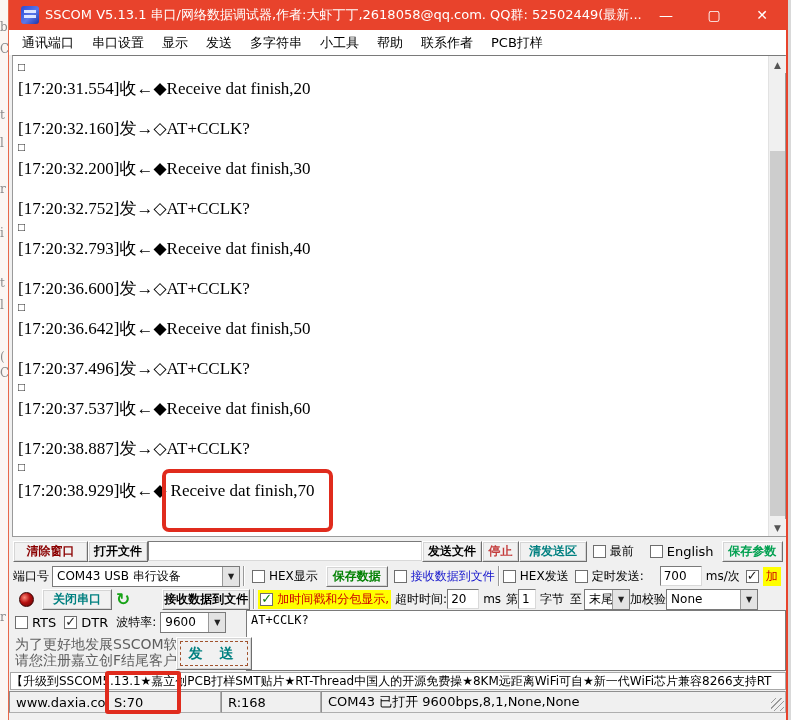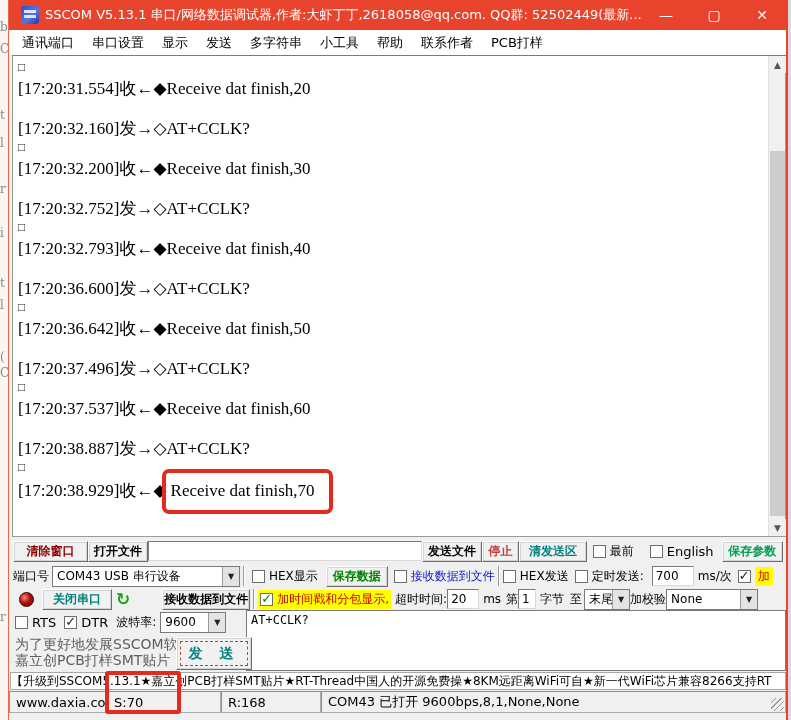--- a/index.html
+++ b/index.html
@@ -28,21 +28,21 @@
 
   
   .logarea { position:absolute; left:3px; top:55px; width:774px; height:482px; background:#fff;
              border:1px solid #9a9a9a; border-top-color:#7a7a7a; }
   .logtext { position:absolute; left:5px; top:3px; right:20px; bottom:0; overflow:hidden;
              font-family:"Liberation Serif","DejaVu Serif",serif; font-size:17px; color:#000; }
   .log-line { height:21px; line-height:21px; white-space:nowrap; }
   .log-line.t-mark { height:19px; line-height:17px; font-size:12px; color:#222; }
   .log-line.t-blank { height:19px; }
   .log-line.boxed .lm { display:inline-block; border:4px solid #e02b1d; border-radius:7px;
-                        padding:7px 14px 9px 5px; margin:-9px -14px -9px -5px; position:relative; z-index:5;text-align:center; }
+                        padding:7px 14px 27px 5px; margin:-9px -14px -9px -5px; position:relative; z-index:5;text-align:center; }
 
   
   .vscroll { position:absolute; right:0; top:0; width:17px; height:480px; background:#f0f0f0; border-left:1px solid #e2e2e2; }
   .sb-btn { position:absolute; left:0; width:17px; height:17px; display:flex; align-items:center; justify-content:center;
             color:#555; font-size:9px; background:#f0f0f0; }
   .sb-up { top:0; } .sb-down { bottom:0; }
   .sb-thumb { position:absolute; left:1px; top:95px; width:15px; height:365px; background:#cdcdcd; }
 
   
   .panel { position:absolute; left:0; top:537px; width:777px; height:153px; background:#f0f0f0; font-size:12px; }
@@ -212,21 +212,21 @@
           </span>
         <div class="vsep"></div>
         <span class="cb">
             <span class="box"></span>
             <span class="lbl">HEX发送</span>
           </span>
         <span class="cb" style="margin-left:6px">
             <span class="box"></span>
             <span class="lbl">定时发送:</span>
           </span>
-        <input class="inp" style="width: 42px; margin-left: 8px;" value="700">
+        <input class="inp" style="width: 42px; margin-left: 16px;" value="700">
         <span class="lbl" style="margin-left:4px">ms/次</span>
         <span class="cb checked" style="margin-left:6px">
             <span class="box"></span>
             <span class="ylw">加</span>
           </span>
       </div>
 
       <div class="prow" style="top:51px; width:770px;align-items:center;">
         <div class="port-led" style="margin-left:6px"></div>
         <div class="b3 teal" style="width:70px; margin-left:8px">关闭串口</div>
@@ -268,21 +268,21 @@
         <div class="dd" style="width:66px; margin-left:4px">
           <span class="val">9600</span>
           <span class="dbtn">▼</span>
         </div>
       </div>
 
       <div class="send-area">AT+CCLK?</div>
 
       <div class="promo">
         <div>为了更好地发展SSCOM软件</div>
-        <div>嘉立创PCB打样SMT贴片</div>
+        <div>请您注册嘉立创F结尾客户</div>
       </div>
       <div class="send-btn">
         <div class="b3 teal">发 送</div>
       </div>
 
       <div class="adbar">【升级到SSCOM5.13.1★嘉立创PCB打样SMT贴片★RT-Thread中国人的开源免费操★8KM远距离WiFi可自★新一代WiFi芯片兼容8266支持RT</div>
     </div>
 
     <div class="statusbar">
       <div class="scell sc1">www.daxia.com</div>

